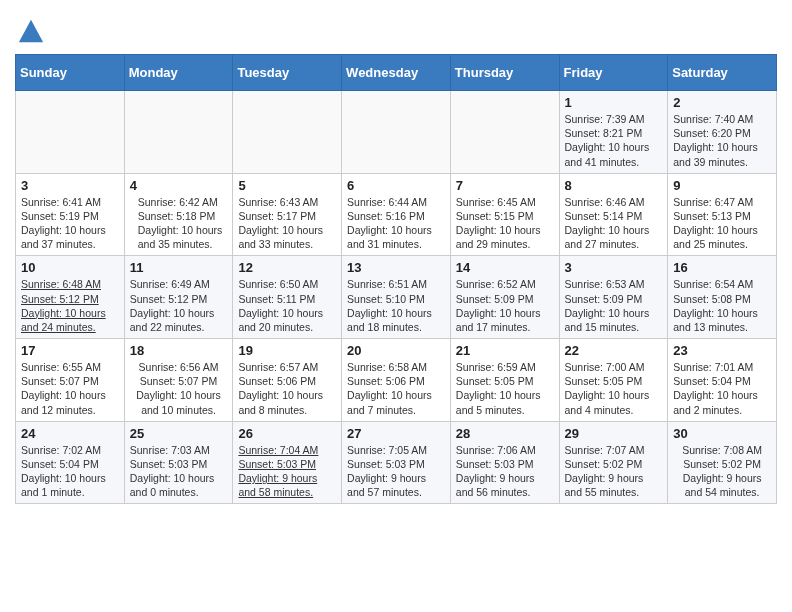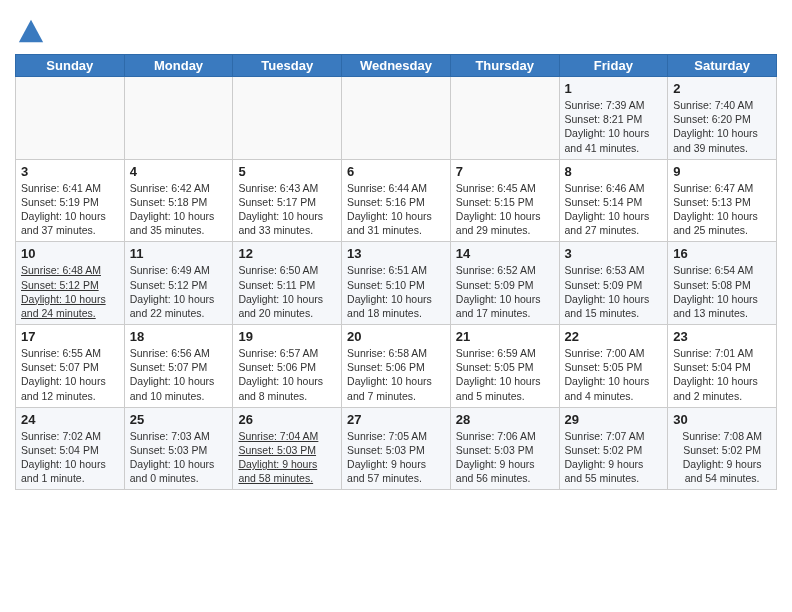--- a/index.html
+++ b/index.html
@@ -50,22 +50,22 @@
     .calendar-table {
       width: 100%;
       border-collapse: collapse;
       table-layout: fixed;
     }
     .calendar-table thead th {
       background-color: #3a7abf;
       color: #fff;
       font-size: 13px;
       font-weight: bold;
-      padding: 3px 4px;
-      text-align: center;
+      padding: 10px 4px;
+      text-align: left;
       border: 1px solid #2e6aaa;
     }
     .calendar-table tbody td {
       border: 1px solid #ccc;
       vertical-align: top;
       padding: 4px 5px;
       font-size: 11px;
       color: #333;
       height: 82px;
       background: #fff;
@@ -153,21 +153,21 @@
       <tr>
         <td>
           <span class="day-number">3</span>
           <div class="day-info" style="white-space: pre-line;">Sunrise: 6:41 AM
 Sunset: 5:19 PM
 Daylight: 10 hours
 and 37 minutes.</div>
         </td>
         <td>
           <span class="day-number">4</span>
-          <div class="day-info" style="white-space: pre-line;">Sunrise: 6:42 AM
+          <div class="day-info" style="white-space: pre-line; margin-left: 8px;">Sunrise: 6:42 AM
 Sunset: 5:18 PM
 Daylight: 10 hours
 and 35 minutes.</div>
         </td>
         <td>
           <span class="day-number">5</span>
           <div class="day-info" style="white-space: pre-line;">Sunrise: 6:43 AM
 Sunset: 5:17 PM
 Daylight: 10 hours
 and 33 minutes.</div>
@@ -255,21 +255,21 @@
       <tr>
         <td>
           <span class="day-number">17</span>
           <div class="day-info" style="white-space: pre-line;">Sunrise: 6:55 AM
 Sunset: 5:07 PM
 Daylight: 10 hours
 and 12 minutes.</div>
         </td>
         <td>
           <span class="day-number">18</span>
-          <div class="day-info" style="white-space: pre-line;">Sunrise: 6:56 AM
+          <div class="day-info" style="white-space: pre-line; text-align: center;">Sunrise: 6:56 AM
 Sunset: 5:07 PM
 Daylight: 10 hours
 and 10 minutes.</div>
         </td>
         <td>
           <span class="day-number">19</span>
           <div class="day-info" style="white-space: pre-line;">Sunrise: 6:57 AM
 Sunset: 5:06 PM
 Daylight: 10 hours
 and 8 minutes.</div>

